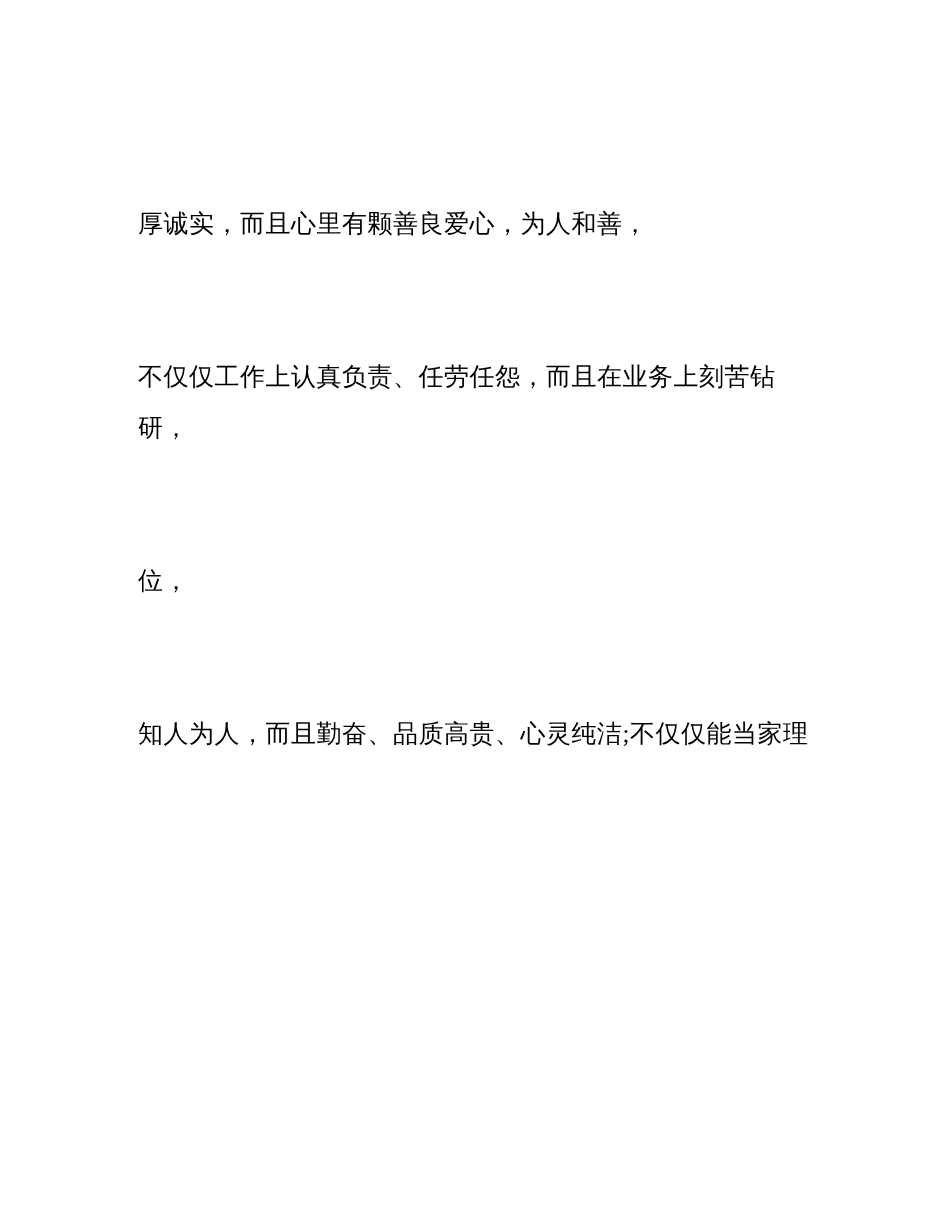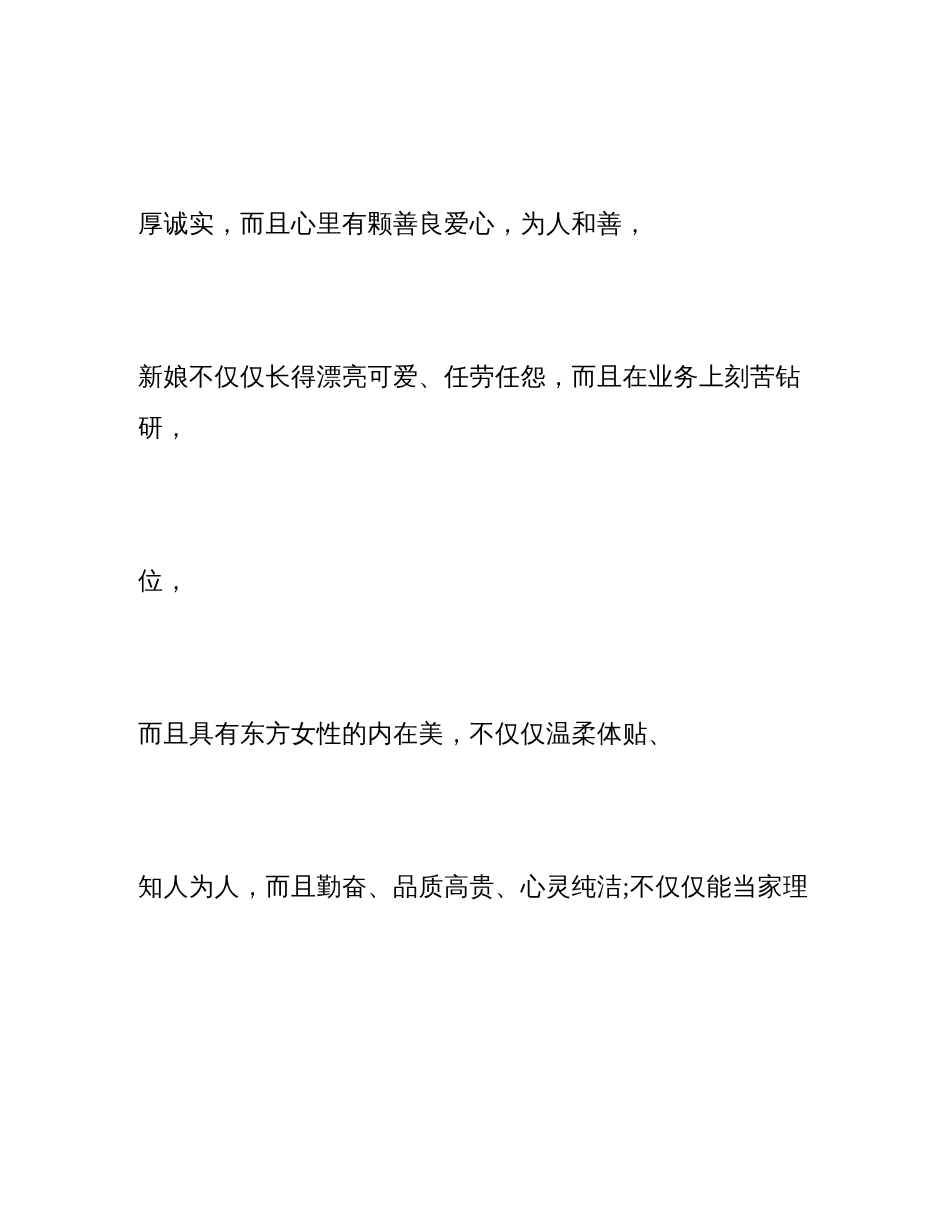--- a/index.html
+++ b/index.html
@@ -34,23 +34,22 @@
     white-space: pre-wrap;
     word-break: break-all;
   }
 </style>
 </head>
 <body>
 
 <div class="page">
   <div class="doc-body">
     <span class="doc-line">厚诚实，而且心里有颗善良爱心，为人和善，</span>
-    <span class="doc-line">新娘不仅仅长得漂亮可爱、任劳任怨，而且在业务上刻苦钻研，</span>
+    <span class="doc-line">不仅仅工作上认真负责、任劳任怨，而且在业务上刻苦钻研，</span>
     <span class="doc-line">位，</span>
-    <span class="doc-line">而且具有东方女性的内在美，不仅仅温柔体贴、</span>
     <span class="doc-line">知人为人，而且勤奋、品质高贵、心灵纯洁;不仅仅能当家理</span>
     
     
     
     
     
     
     
     
     

